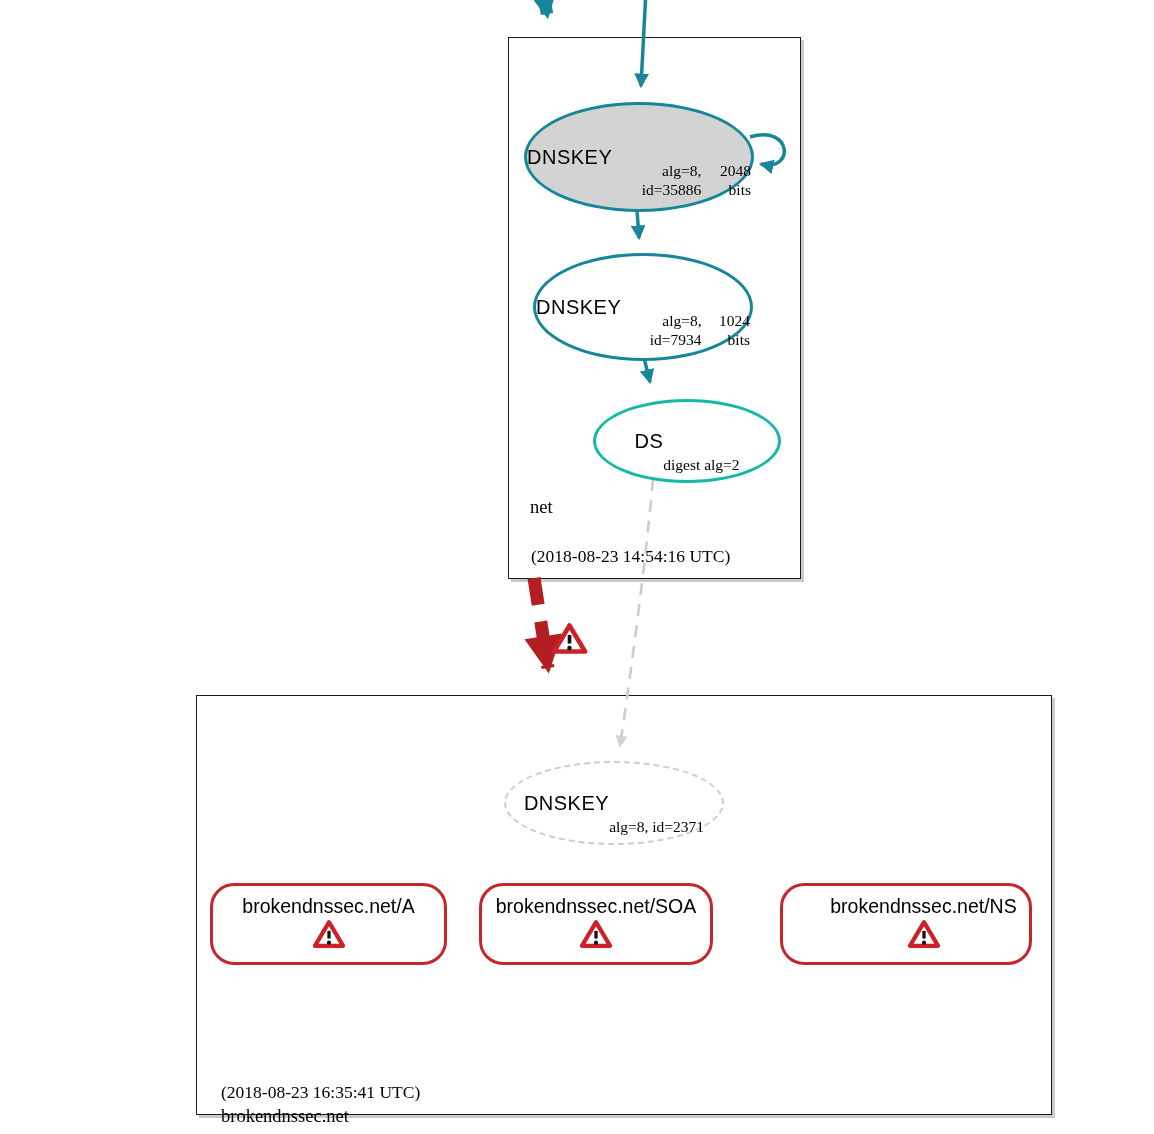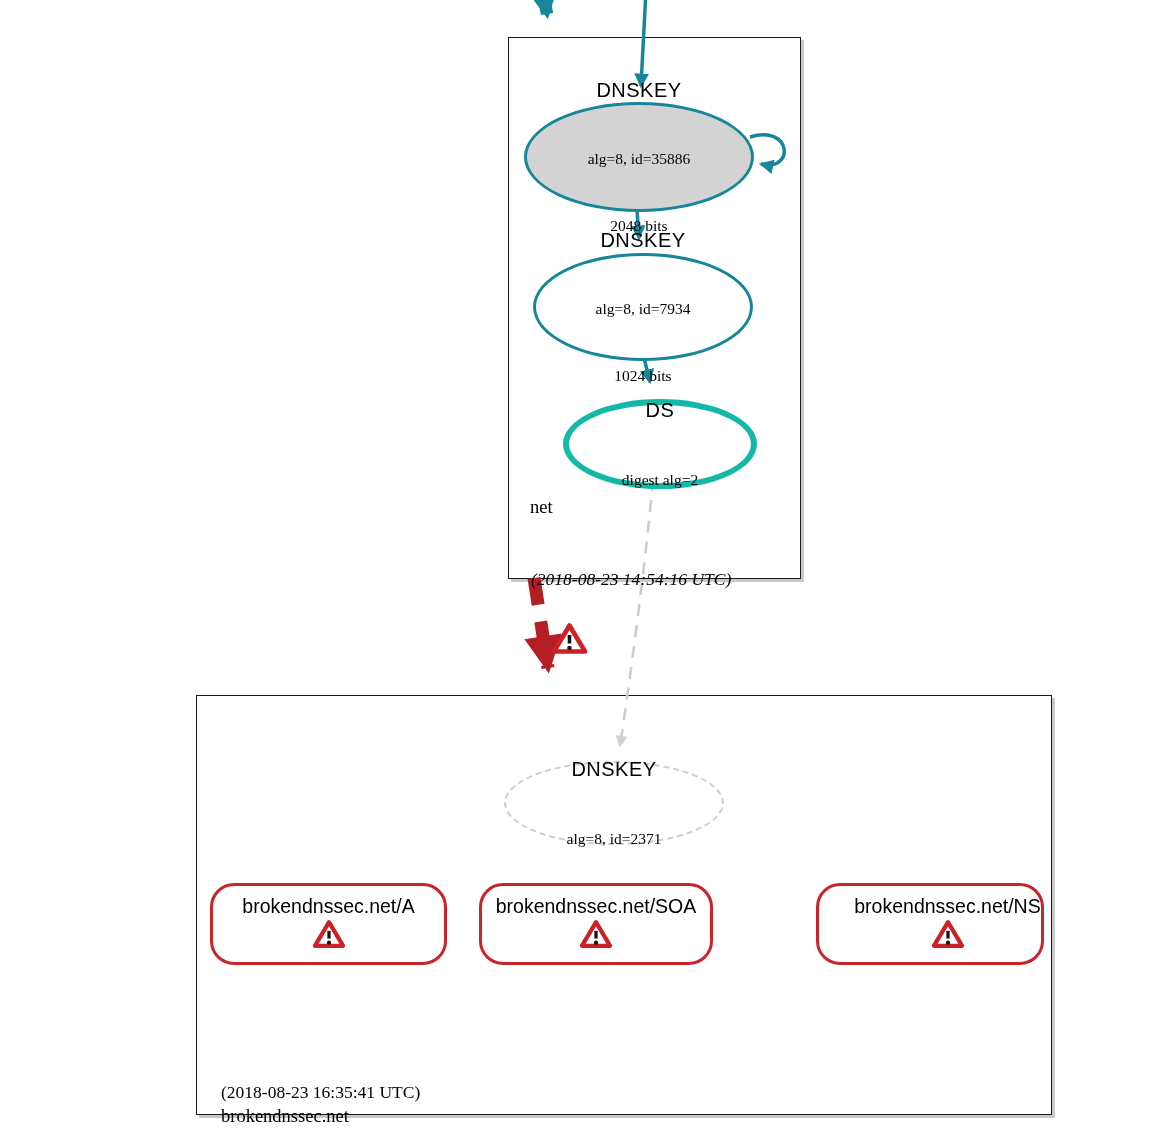--- a/index.html
+++ b/index.html
@@ -11,50 +11,50 @@
   .zone-box{
     position:absolute;background:#ffffff;border:1px solid #1a1a1a;
     box-shadow:3px 3px 0 0 #c9c9c9;
   }
   #net-box{left:508px;top:37px;width:291px;height:540px;}
   #broken-box{left:196px;top:695px;width:854px;height:418px;}
   
   #edges{position:absolute;left:0;top:0;width:1154px;height:1134px;}
   
   .ellipse-node{
-    position:absolute;border-radius:50%;display:flex;flex-direction:column;
+    position:absolute;border-radius:50%;display:flex;flex-direction:row;
     align-items:center;justify-content:center;text-align:right;background:#fff;
     line-height:1.22;
   }
   .node-title{font-family:"Liberation Sans",sans-serif;font-size:20px;letter-spacing:.5px;}
   .node-detail{font-family:"Liberation Serif",serif;font-size:15.5px;margin-top:48px;}
   #node-ksk{left:524px;top:102px;width:224px;height:104px;border:3.5px solid #17869a;background:#d3d3d3;}
   #node-zsk{left:533px;top:253px;width:214px;height:102px;border:3px solid #17869a;}
-  #node-ds{left:563px;top:399px;width:182px;height:78px;border:6px solid #14b8a6;}
+  #node-ds{left:593px;top:399px;width:182px;height:78px;border:3px solid #14b8a6;}
   #node-dnskey-broken{left:504px;top:761px;width:216px;height:80px;border:2.5px dashed #cdcdcd;}
   
   .rrset-node{
     position:absolute;top:883px;height:82px;border:3.5px solid #c4262b;border-radius:24px;
     background:#fff;display:flex;flex-direction:column;align-items:center;
     justify-content:flex-start;padding-top:9px;box-sizing:border-box;
   }
   .rrset-label{font-size:19.5px;white-space:nowrap;}
   #rrset-a{left:210px;width:237px;}
   #rrset-soa{left:479px;width:234px;}
-  #rrset-ns{left:816px;width:228px;padding-left:35px;}
+  #rrset-ns{left:780px;width:252px;padding-left:35px;}
   .rrset-node .warn{margin-top:1px;}
   
   .zone-name{
     position:absolute;font-family:"Liberation Serif",serif;font-size:18.5px;white-space:nowrap;
   }
   .zone-ts{
     position:absolute;font-family:"Liberation Serif",serif;font-size:17.5px;white-space:nowrap;
   }
   #net-name{left:530px;top:497px;}
-  #net-ts{left:531px;top:569px;font-style:italic;}
+  #net-ts{left:531px;top:546px;}
   #broken-name{left:221px;top:1106px;}
   #broken-ts{left:221px;top:1082px;}
   
   #edge-warning{position:absolute;left:551px;top:622px;}
 </style>
 </head>
 <body>
 
 <div id="canvas">
 

